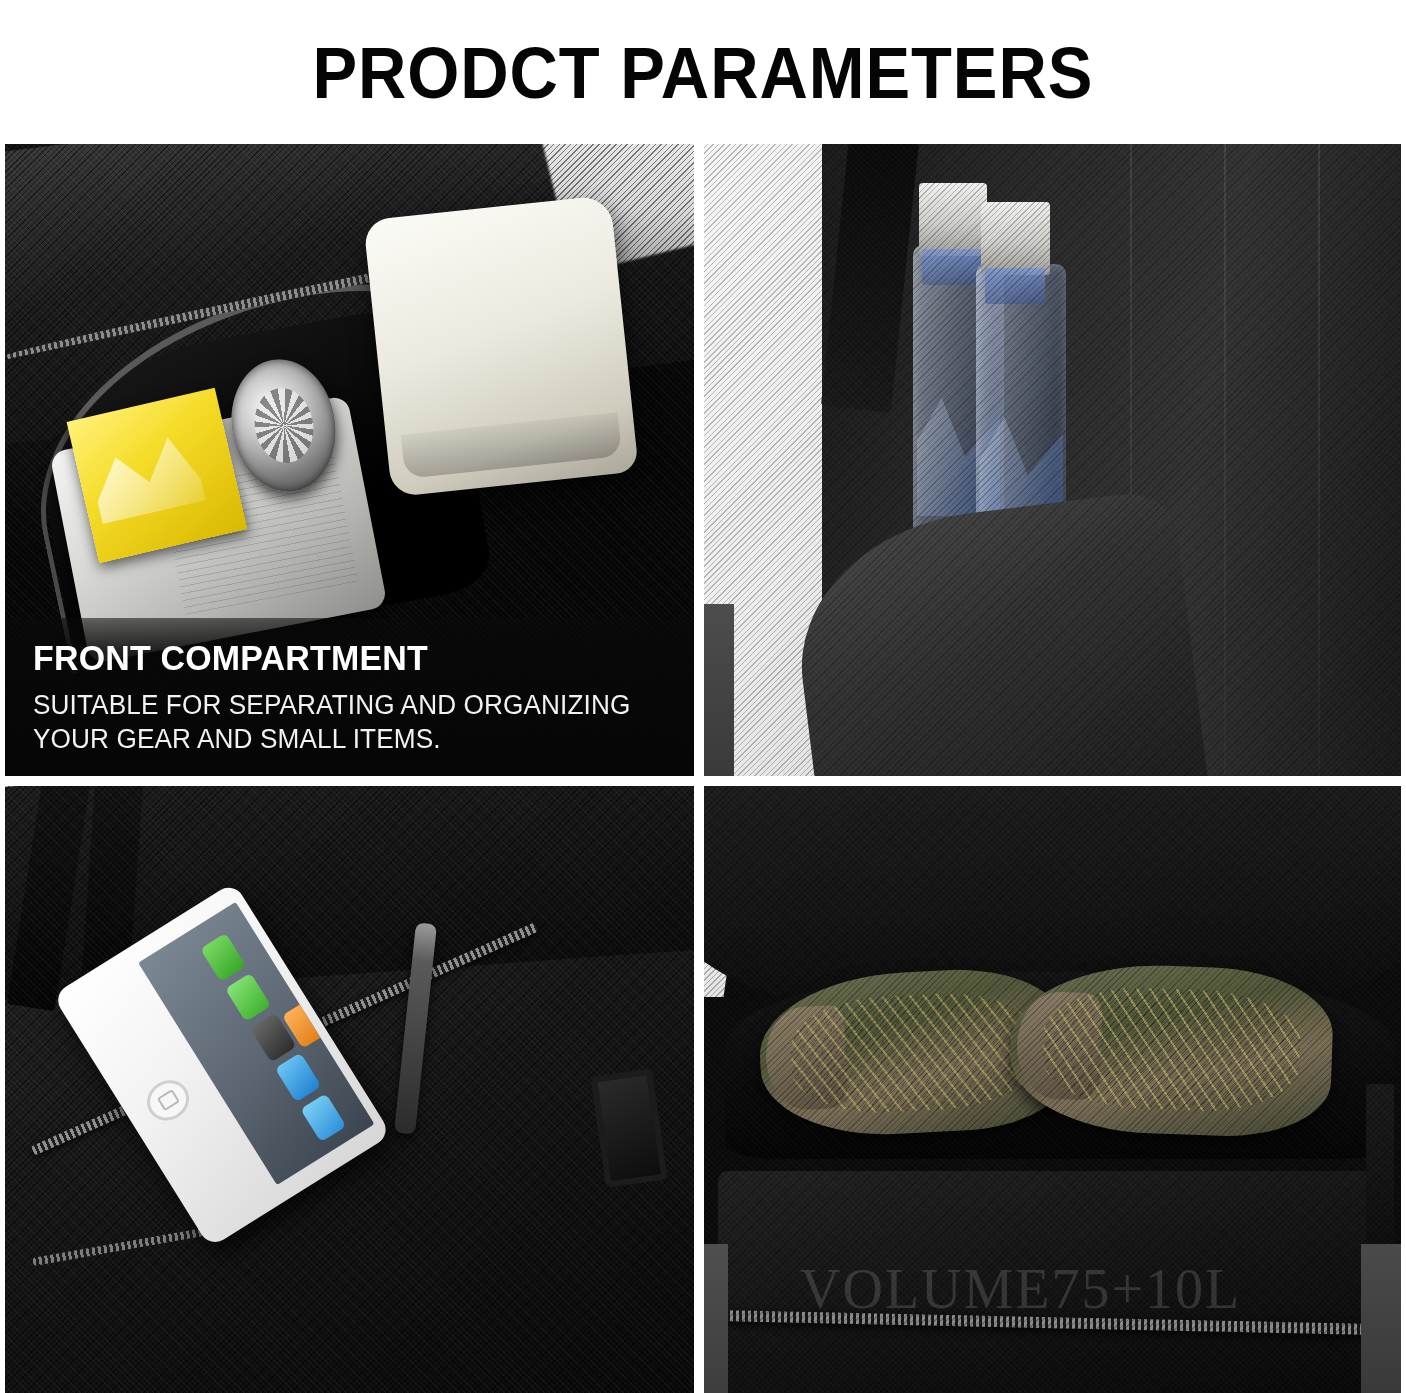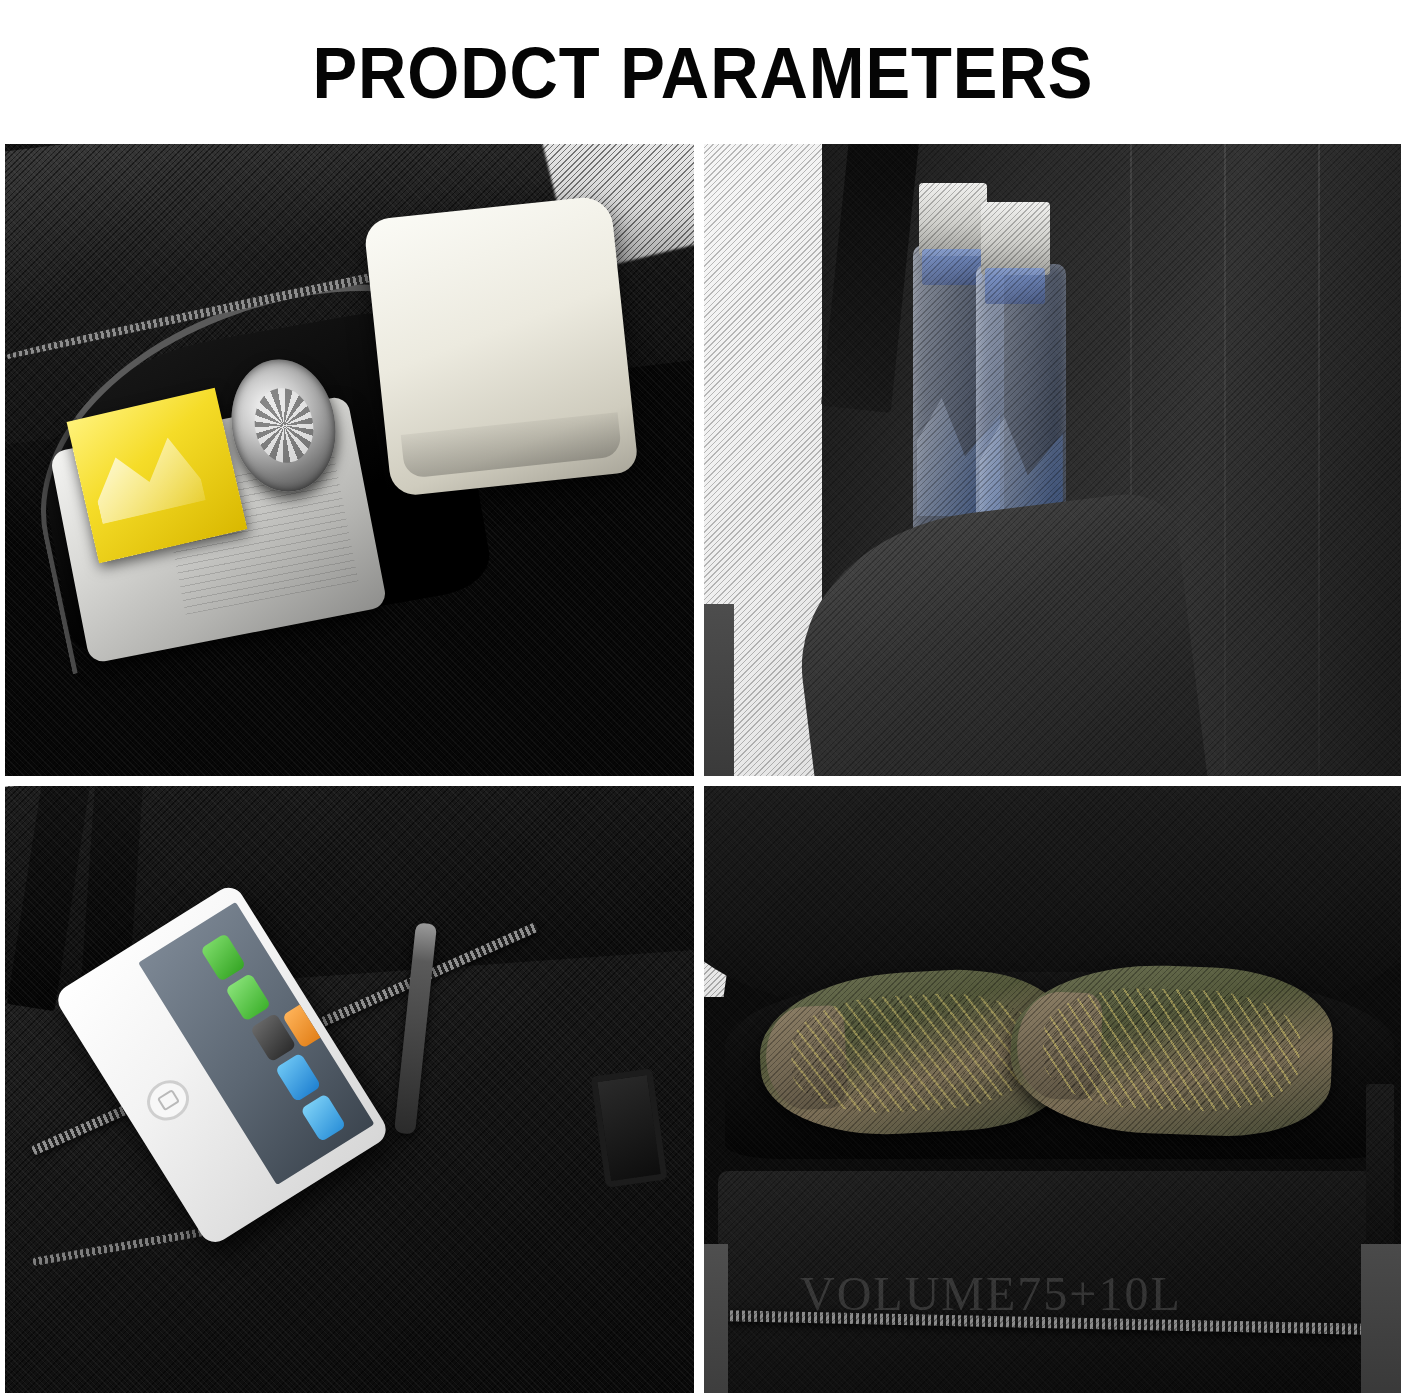--- a/index.html
+++ b/index.html
@@ -341,21 +341,21 @@
   .cap-body {
     font-size:27px; font-weight:normal; color:#f2f2f2;
     line-height:1.26; letter-spacing:.1px;
     transform:scaleX(.97); transform-origin:left center;
   }
   .cap-body div { white-space:nowrap; }
   
   .watermark {
     position:absolute; left:96px; bottom:86px;
     font-family:"Liberation Serif", serif;
-    font-size:48px; color:rgba(190,190,190,.20);
+    font-size:56px; color:rgba(190,190,190,.20);
     letter-spacing:2px; white-space:nowrap; z-index:7;
     pointer-events:none;
   }
   .p2-gradband {
     position:absolute; left:0; bottom:0; width:30px; height:172px;
     background:linear-gradient(180deg,#4d4d4d,#3a3a3a); z-index:5;
   }
   .p4-gradband {
     position:absolute; left:0; bottom:0; width:24px; height:163px;
     background:linear-gradient(180deg,#4f4f4f,#3c3c3c); z-index:5;
@@ -383,20 +383,27 @@
         <div class="p1-whitecorner"></div>
         <div class="weave"></div>
         <div class="p1-mouth"></div>
         <div class="p1-zipper"></div>
         <div class="p1-pouch"></div>
         <div class="p1-bank">
           <div class="p1-bank-txt"></div>
         </div>
         <div class="p1-flash"></div>
         <div class="p1-snack"></div>
+      </div>
+      <div class="caption">
+        <div class="cap-title">FRONT COMPARTMENT</div>
+        <div class="cap-body">
+          <div>SUITABLE FOR SEPARATING AND ORGANIZING</div>
+          <div>YOUR GEAR AND SMALL ITEMS.</div>
+        </div>
       </div>
     </div>
 
     <div class="panel">
       <div class="photo">
         <div class="p2-bg"></div>
         <div class="p2-white"></div>
         <div class="p2-body">
           <div class="p2-seam" style="left:46%"></div>
           <div class="p2-seam" style="left:60%"></div>

